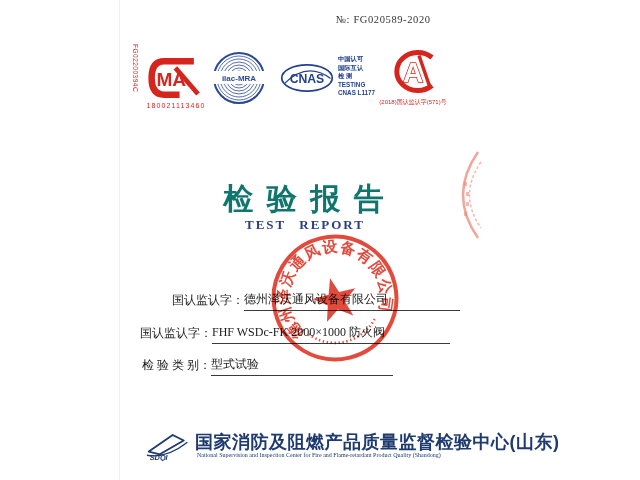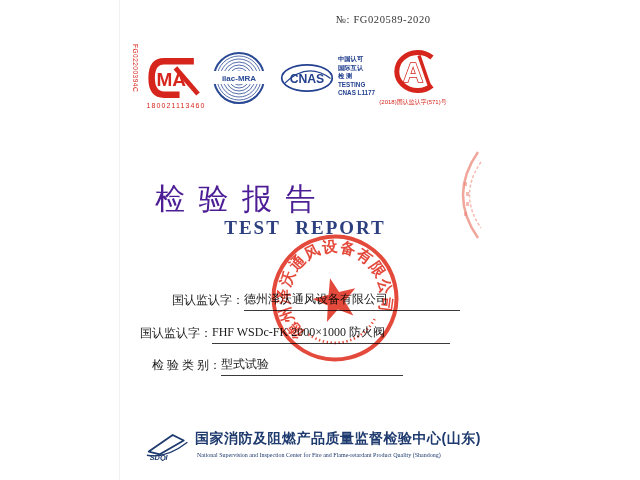--- a/index.html
+++ b/index.html
@@ -13,36 +13,36 @@
   .cma{left:146px;top:56px;width:60px;height:44px;}
   .cma-no{left:143px;top:102px;width:66px;text-align:center;font-size:7px;letter-spacing:1.1px;
           color:#d6251d;font-family:"Liberation Sans",sans-serif;}
   .ilac{left:212px;top:51px;width:54px;height:54px;}
   .cnas{left:280px;top:63px;width:54px;height:30px;}
   .cnas-txt{left:338px;top:55px;width:48px;font-size:6.3px;line-height:8.6px;color:#23418f;
             font-family:"Liberation Sans",sans-serif;font-weight:bold;}
   .cal{left:389px;top:48px;width:52px;height:47px;}
   .cal-cap{left:372px;top:98px;width:82px;text-align:center;font-size:6px;color:#d6251d;
            font-family:"Liberation Sans",sans-serif;}
-  .title-zh{left:155px;top:179px;width:300px;font-size:30px;font-weight:normal;
-            color:#4c1d95;letter-spacing:3px;}
-  .title-en{left:155px;top:217px;width:300px;text-align:center;font-size:19px;font-weight:bold;
+  .title-zh{left:155px;top:179px;width:300px;text-align:center;font-size:30px;font-weight:bold;
+            color:#0f766e;letter-spacing:3px;}
+  .title-en{left:155px;top:217px;width:300px;text-align:center;font-size:13px;font-weight:bold;
             color:#2c4080;letter-spacing:2px;word-spacing:8px;}
   .field{font-size:12px;white-space:nowrap;}
   .field .flabel{display:inline-block;vertical-align:bottom;padding-bottom:2px;}
   .field .fvalue{display:inline-block;vertical-align:bottom;border-bottom:1px solid #3a3a3a;
                  padding-bottom:2px;}
   .f1{left:172px;top:291px;} .f1 .fvalue{width:216px;}
   .f2{left:140px;top:324px;} .f2 .fvalue{width:238px;}
-  .f3{left:152px;top:356px;} .f3 .fvalue{width:182px;}
+  .f3{left:142px;top:356px;} .f3 .fvalue{width:182px;}
   .stamp{left:269px;top:232px;width:132px;height:132px;transform:rotate(-14deg);
          mix-blend-mode:multiply;opacity:.92;}
   .edge-stamp{left:446px;top:150px;width:36px;height:90px;opacity:.8;}
   .footer-logo{left:146px;top:431px;width:46px;height:30px;}
-  .footer-zh{left:195px;top:430px;font-size:14px;font-weight:bold;color:#1e3a6e;
+  .footer-zh{left:195px;top:430px;font-size:18px;font-weight:bold;color:#1e3a6e;
              font-family:"Liberation Sans","DejaVu Sans",sans-serif;letter-spacing:.5px;white-space:nowrap;}
   .footer-en{left:197px;top:452px;font-size:6px;color:#1e3a6e;white-space:nowrap;}
 </style>
 </head>
 <body>
 
 <div>
 
   <div class="abs page-edge"></div>
 

